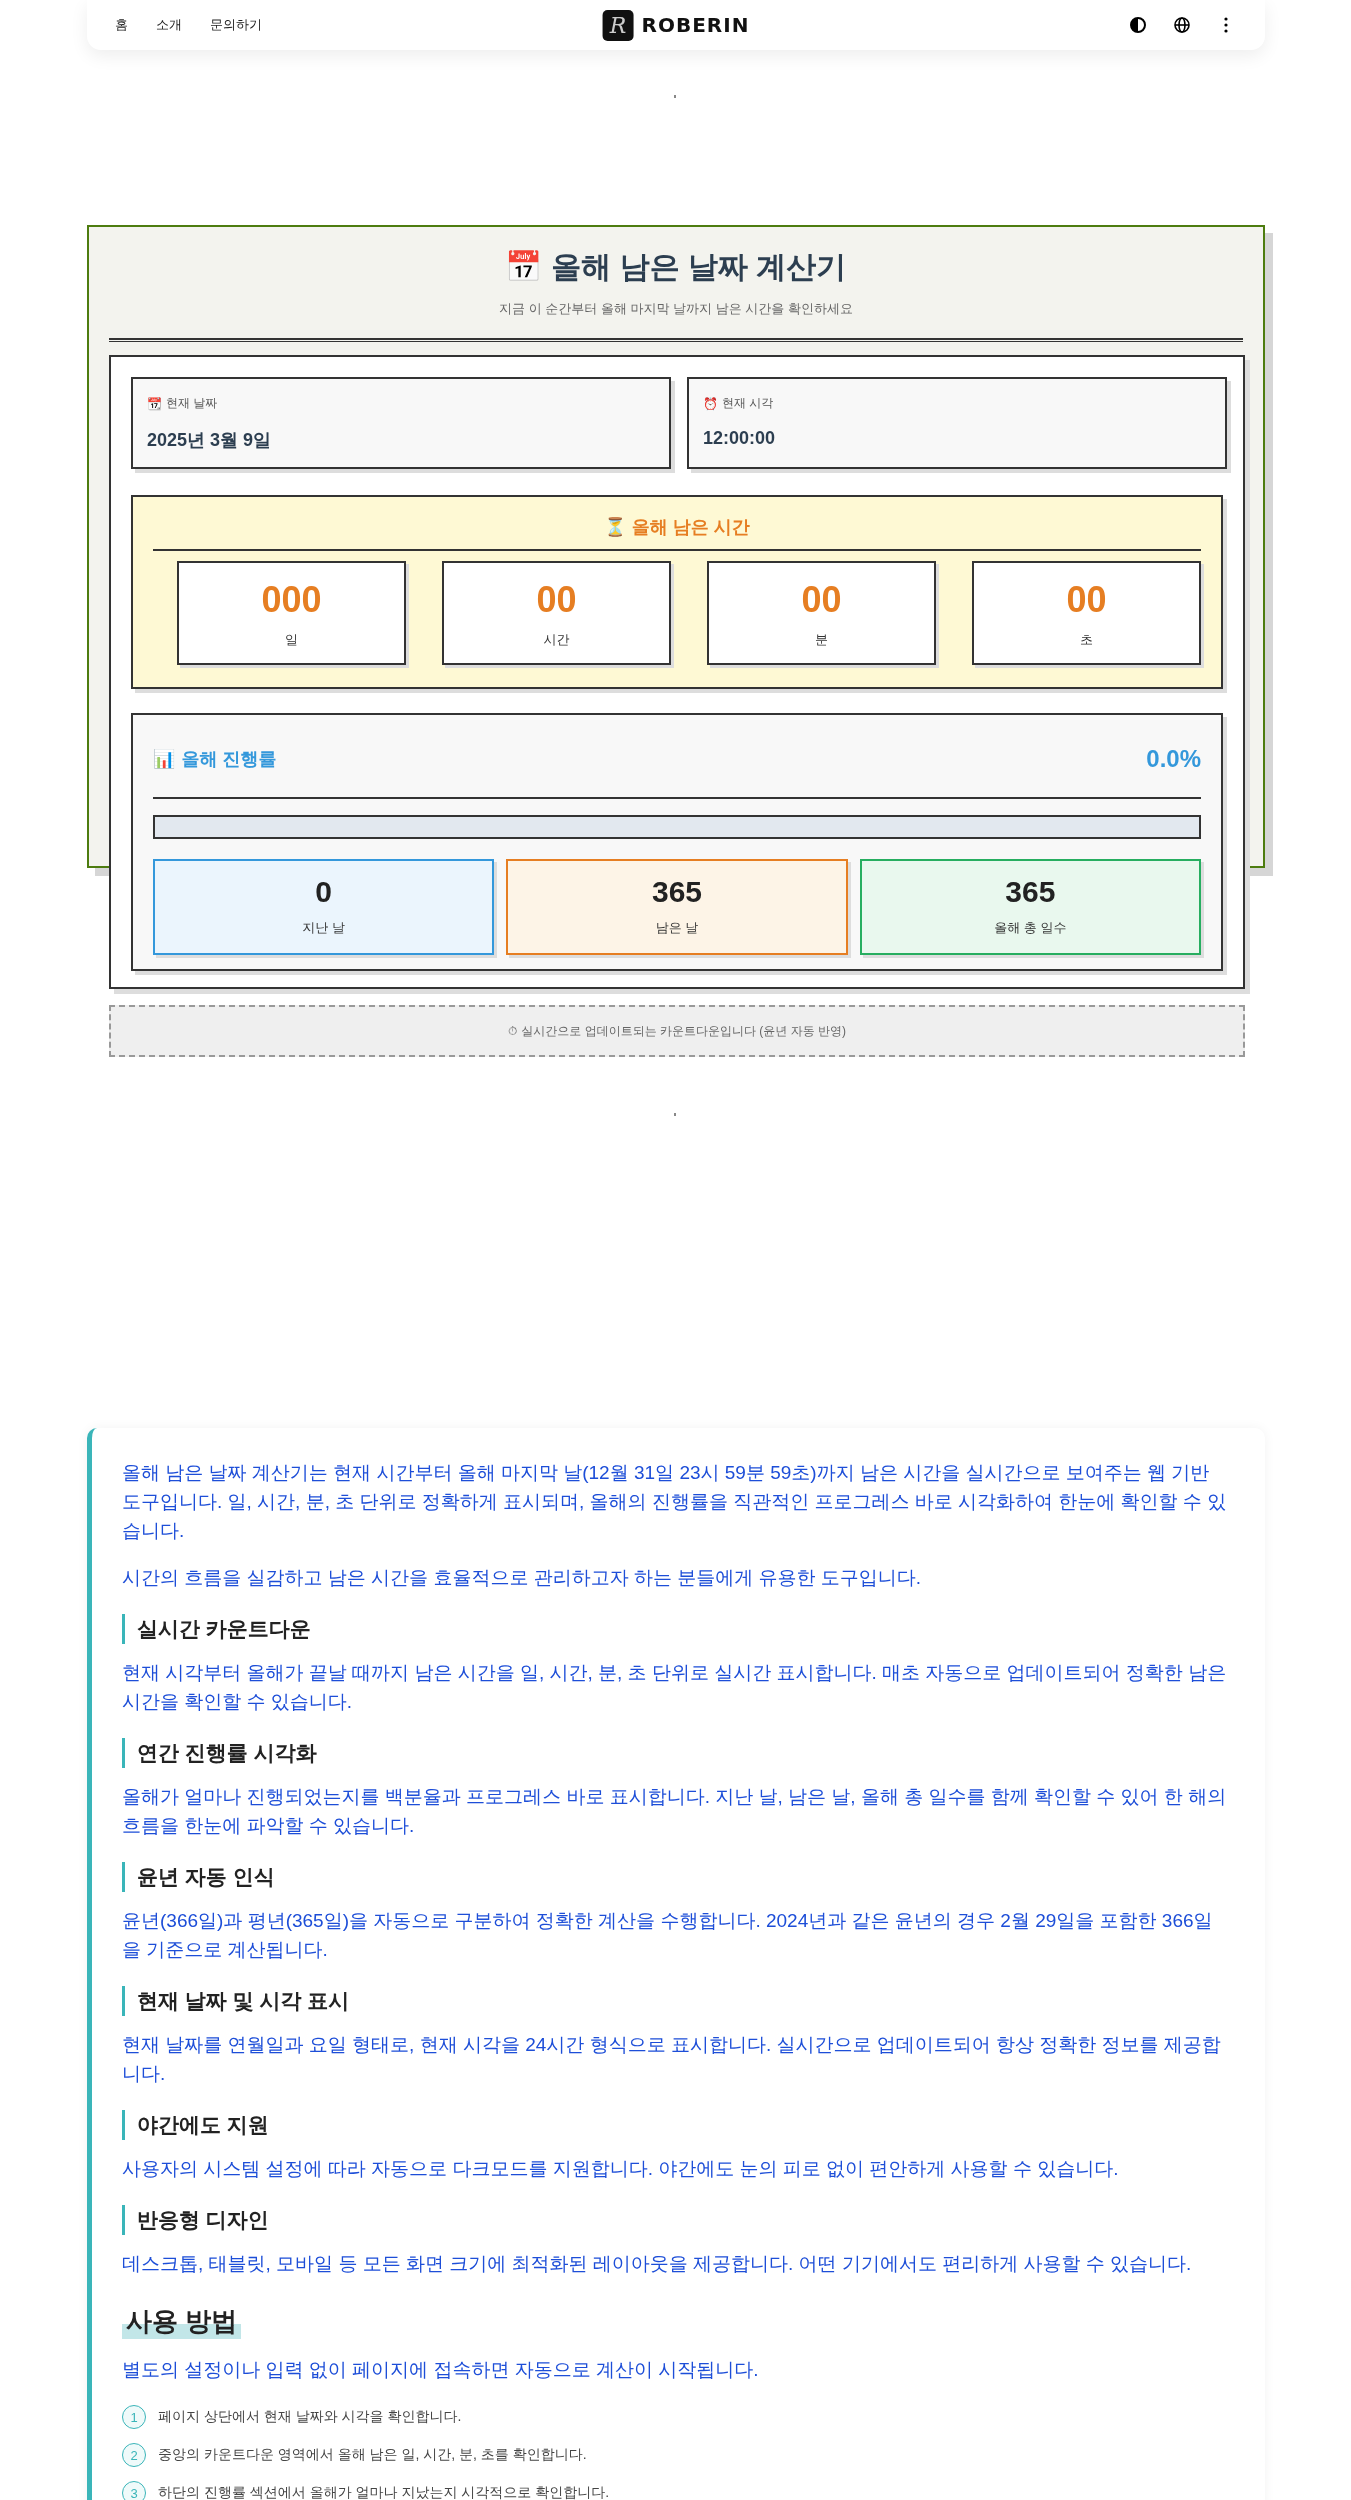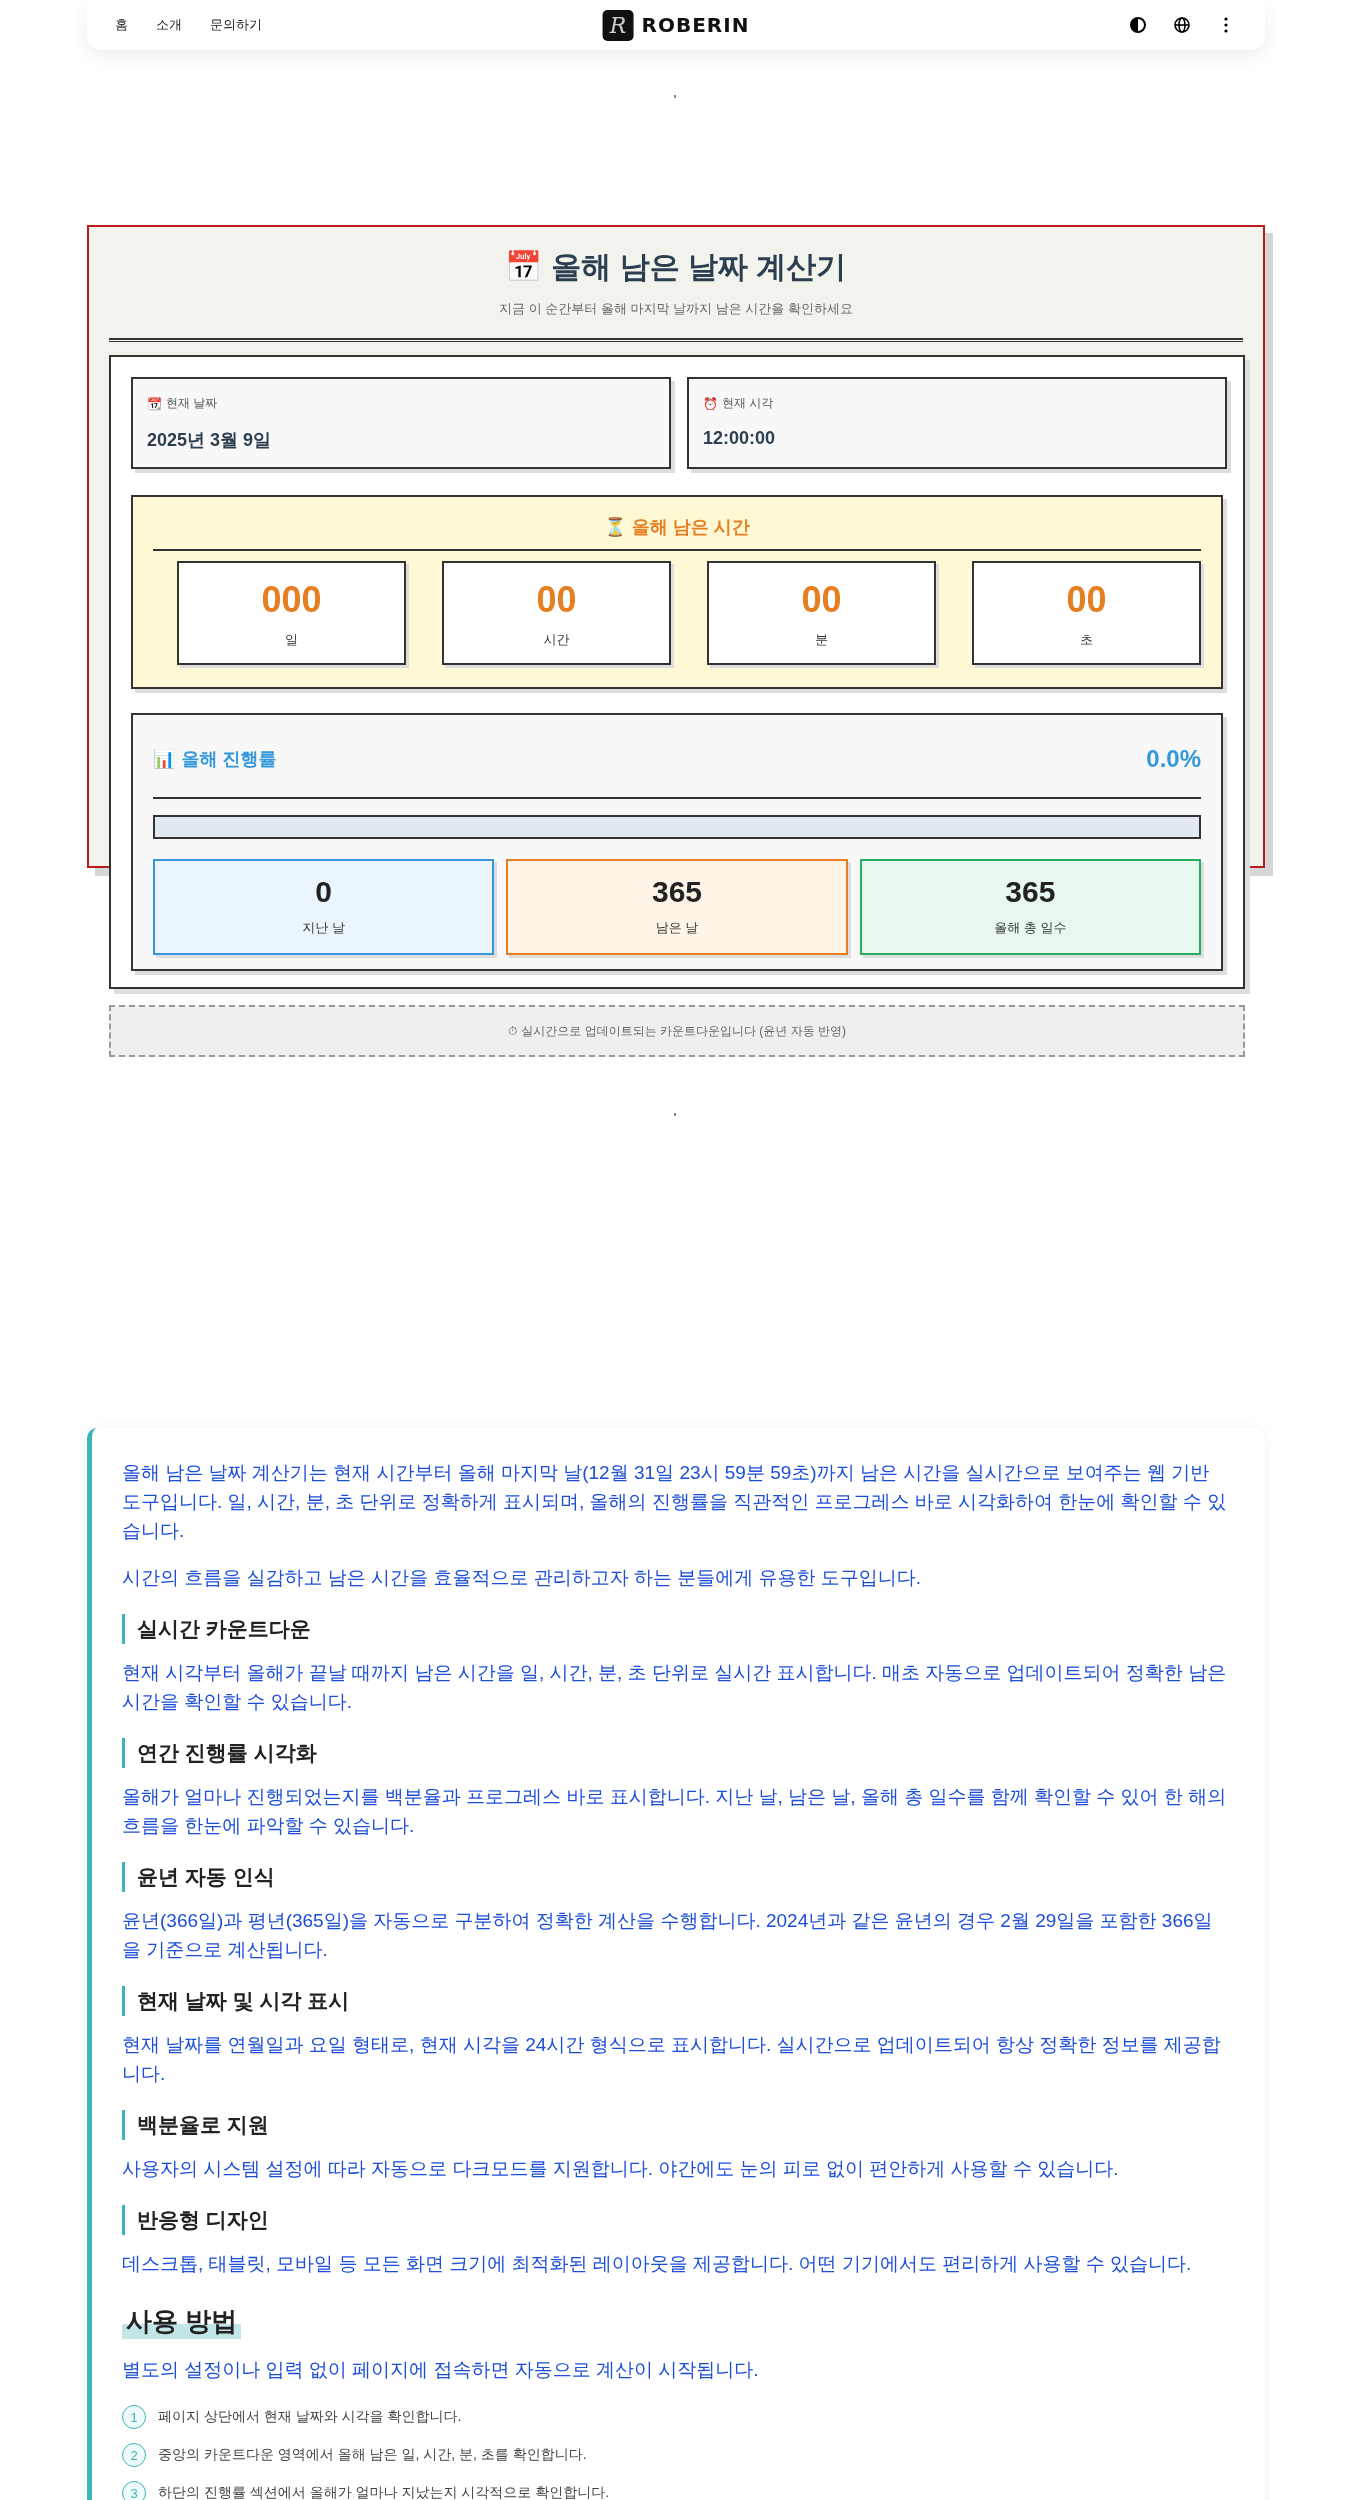--- a/index.html
+++ b/index.html
@@ -12,21 +12,21 @@
   .nav a { color: #222; text-decoration: none; cursor: pointer; }
   .logo { position: absolute; left: 50%; transform: translateX(-50%); display: flex; align-items: center; gap: 8px; }
   .logo-mark { width: 31px; height: 31px; background: #111; border-radius: 5px; color: #ccc; font-family: "DejaVu Serif", serif; font-size: 22px; display: flex; align-items: center; justify-content: center; font-style: italic; }
   .logo-text { font-weight: bold; font-size: 20px; letter-spacing: 1px; color: #111; font-family: "DejaVu Sans", sans-serif; }
   .header-icons { display: flex; gap: 22px; align-items: center; }
   .hicon { width: 22px; height: 22px; display: flex; align-items: center; justify-content: center; cursor: pointer; }
 
   .tick { position: absolute; left: 674px; width: 2px; height: 3px; background: #888; }
 
   
-  .calc { position: absolute; left: 87px; top: 225px; width: 1178px; height: 643px; background: #f3f3ee; border: 2px solid #b91c1c; box-shadow: 8px 8px 0 #d6d6d6; }
+  .calc { position: absolute; left: 87px; top: 225px; width: 1178px; height: 643px; background: #f3f3ee; border: 2px solid #4d7c0f; box-shadow: 8px 8px 0 #d6d6d6; }
   .calc-title { text-align: center; margin-top: 20px; font-size: 30px; font-weight: bold; color: #2c3e50; }
   .calc-sub { text-align: center; margin-top: 12px; font-size: 13px; color: #666; }
   .dbl-rule { margin: 20px 20px 0 20px; height: 4px; border-top: 2px solid #333; border-bottom: 1px solid #333; }
   .inner { position: absolute; left: 20px; top: 128px; width: 1136px; height: 634px; background: #fff; border: 2px solid #333; box-shadow: 5px 5px 0 #ddd; }
 
   .info-box { position: absolute; top: 20px; width: 540px; height: 92px; background: #f8f8f8; border: 2px solid #333; box-shadow: 4px 4px 0 #ddd; padding: 16px 14px; }
   .info-label { font-size: 12px; color: #555; display: flex; align-items: center; gap: 4px; }
   .info-value { margin-top: 16px; font-size: 18px; font-weight: bold; color: #2c3e50; }
 
   .remain { position: absolute; left: 20px; top: 138px; width: 1092px; height: 194px; background: #fef9d4; border: 2px solid #333; box-shadow: 4px 4px 0 #ddd; }
@@ -198,21 +198,21 @@
 
 
   <h3 class="h3">실시간 카운트다운</h3>
   <p>현재 시각부터 올해가 끝날 때까지 남은 시간을 일, 시간, 분, 초 단위로 실시간 표시합니다. 매초 자동으로 업데이트되어 정확한 남은 시간을 확인할 수 있습니다.</p>
   <h3 class="h3">연간 진행률 시각화</h3>
   <p>올해가 얼마나 진행되었는지를 백분율과 프로그레스 바로 표시합니다. 지난 날, 남은 날, 올해 총 일수를 함께 확인할 수 있어 한 해의 흐름을 한눈에 파악할 수 있습니다.</p>
   <h3 class="h3">윤년 자동 인식</h3>
   <p>윤년(366일)과 평년(365일)을 자동으로 구분하여 정확한 계산을 수행합니다. 2024년과 같은 윤년의 경우 2월 29일을 포함한 366일을 기준으로 계산됩니다.</p>
   <h3 class="h3">현재 날짜 및 시각 표시</h3>
   <p>현재 날짜를 연월일과 요일 형태로, 현재 시각을 24시간 형식으로 표시합니다. 실시간으로 업데이트되어 항상 정확한 정보를 제공합니다.</p>
-  <h3 class="h3">백분율로 지원</h3>
+  <h3 class="h3">야간에도 지원</h3>
   <p>사용자의 시스템 설정에 따라 자동으로 다크모드를 지원합니다. 야간에도 눈의 피로 없이 편안하게 사용할 수 있습니다.</p>
   <h3 class="h3">반응형 디자인</h3>
   <p>데스크톱, 태블릿, 모바일 등 모든 화면 크기에 최적화된 레이아웃을 제공합니다. 어떤 기기에서도 편리하게 사용할 수 있습니다.</p>
 
   <div class="h2-block"><h2 class="h2">사용 방법</h2></div>
   <p style="margin-top:16px">별도의 설정이나 입력 없이 페이지에 접속하면 자동으로 계산이 시작됩니다.</p>
   <ol class="steps">
     <li>
         <span class="step-num">1</span>
         <span>페이지 상단에서 현재 날짜와 시각을 확인합니다.</span>

